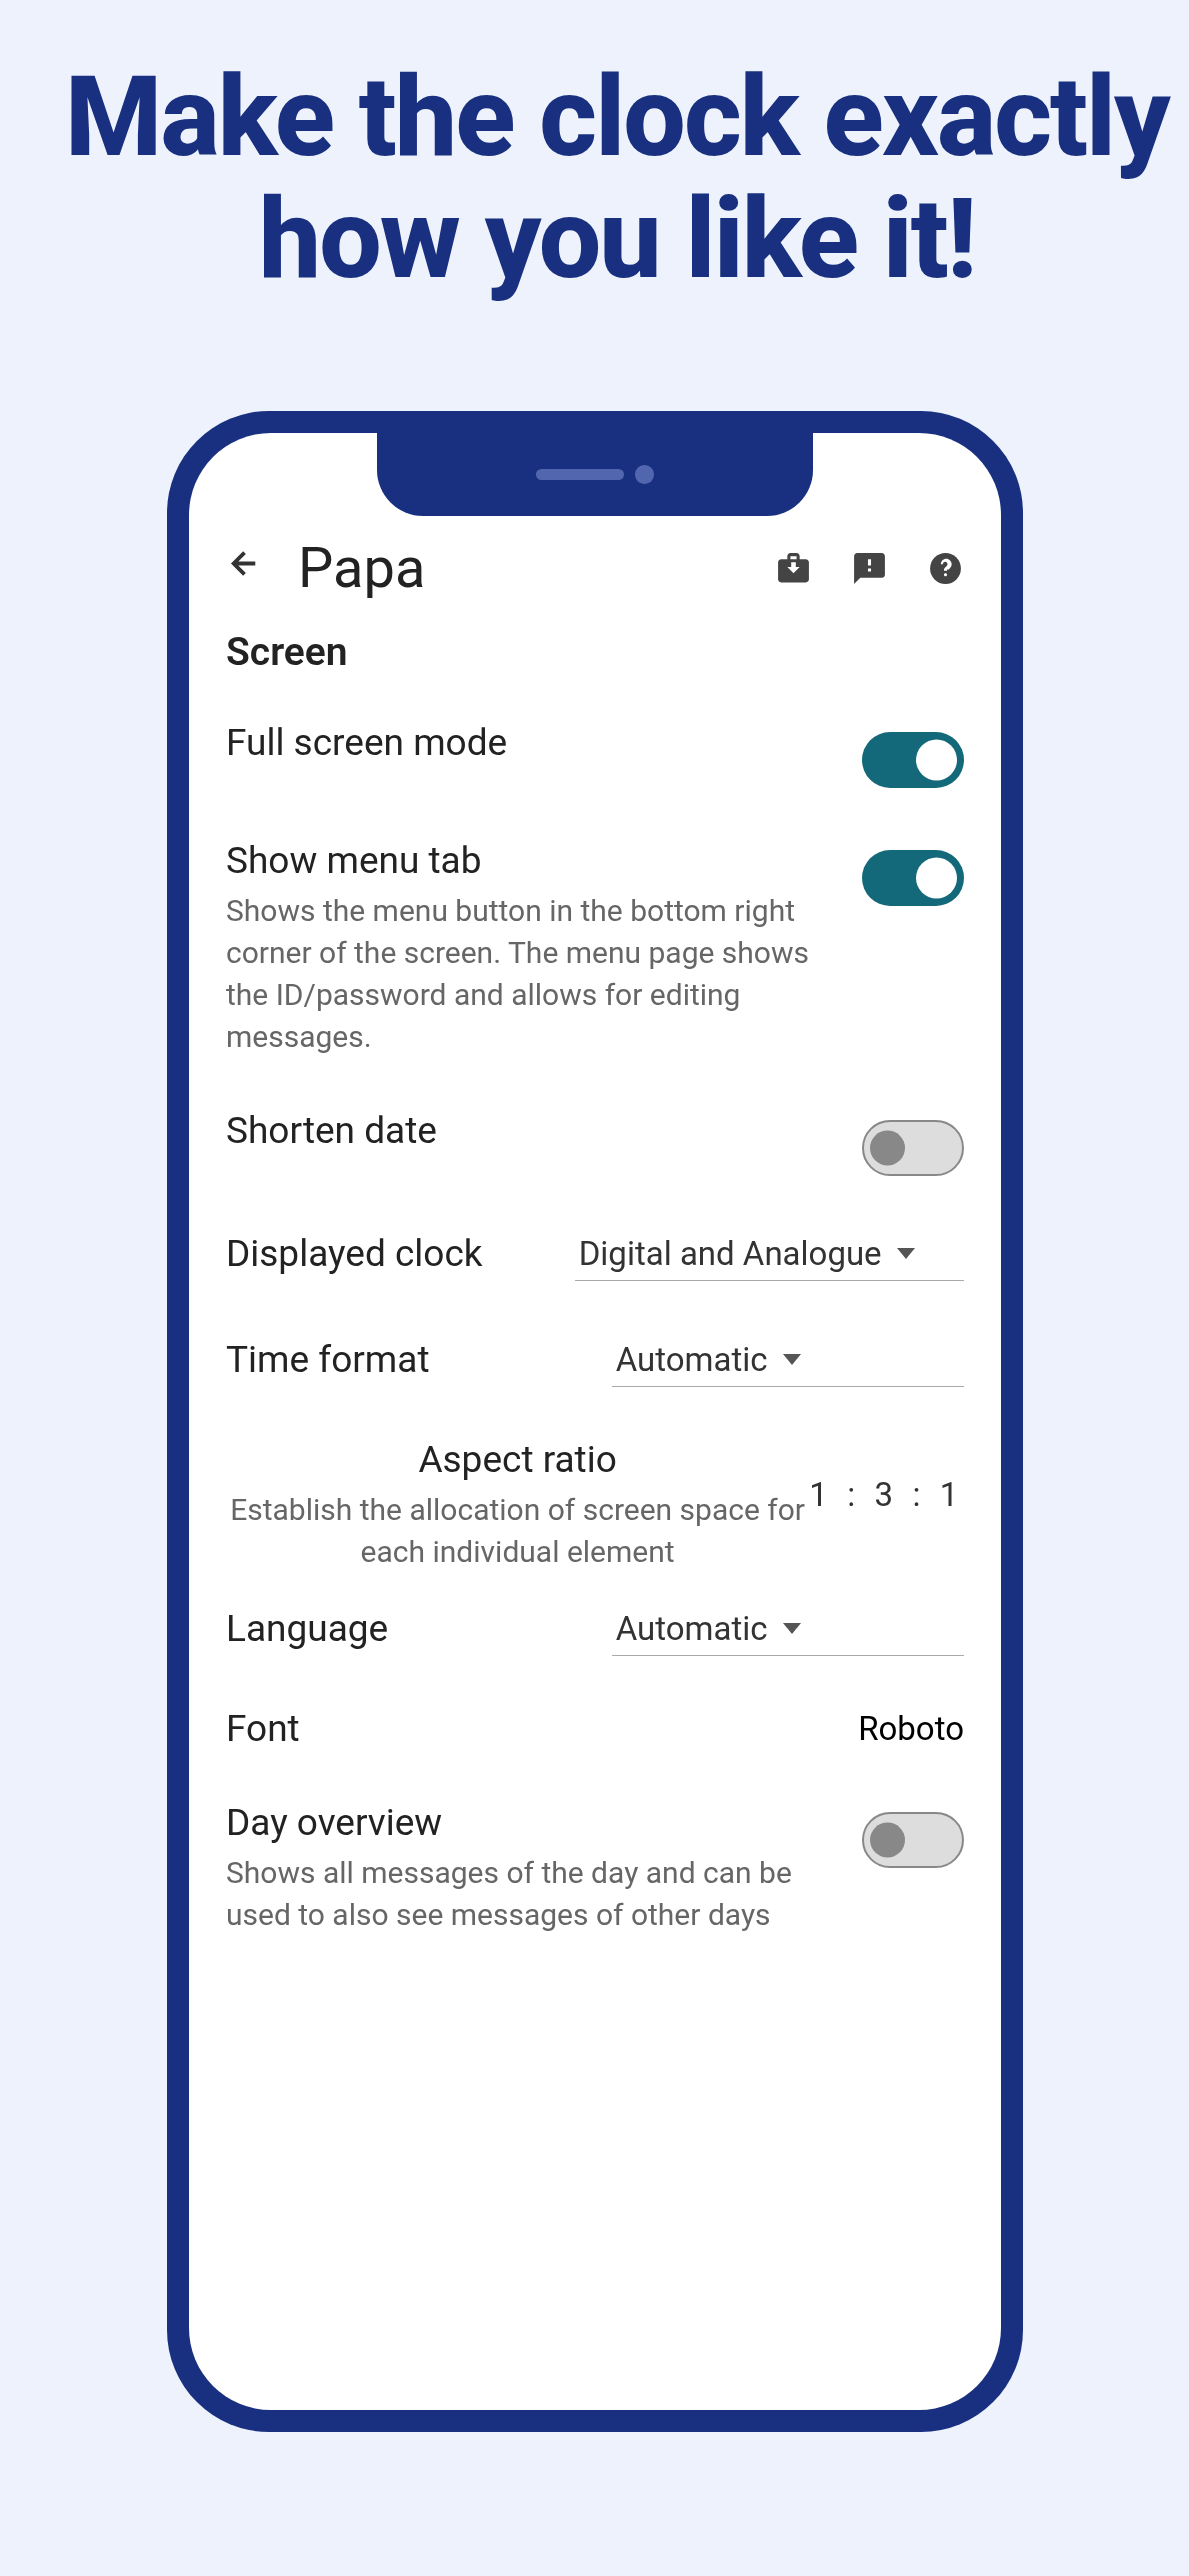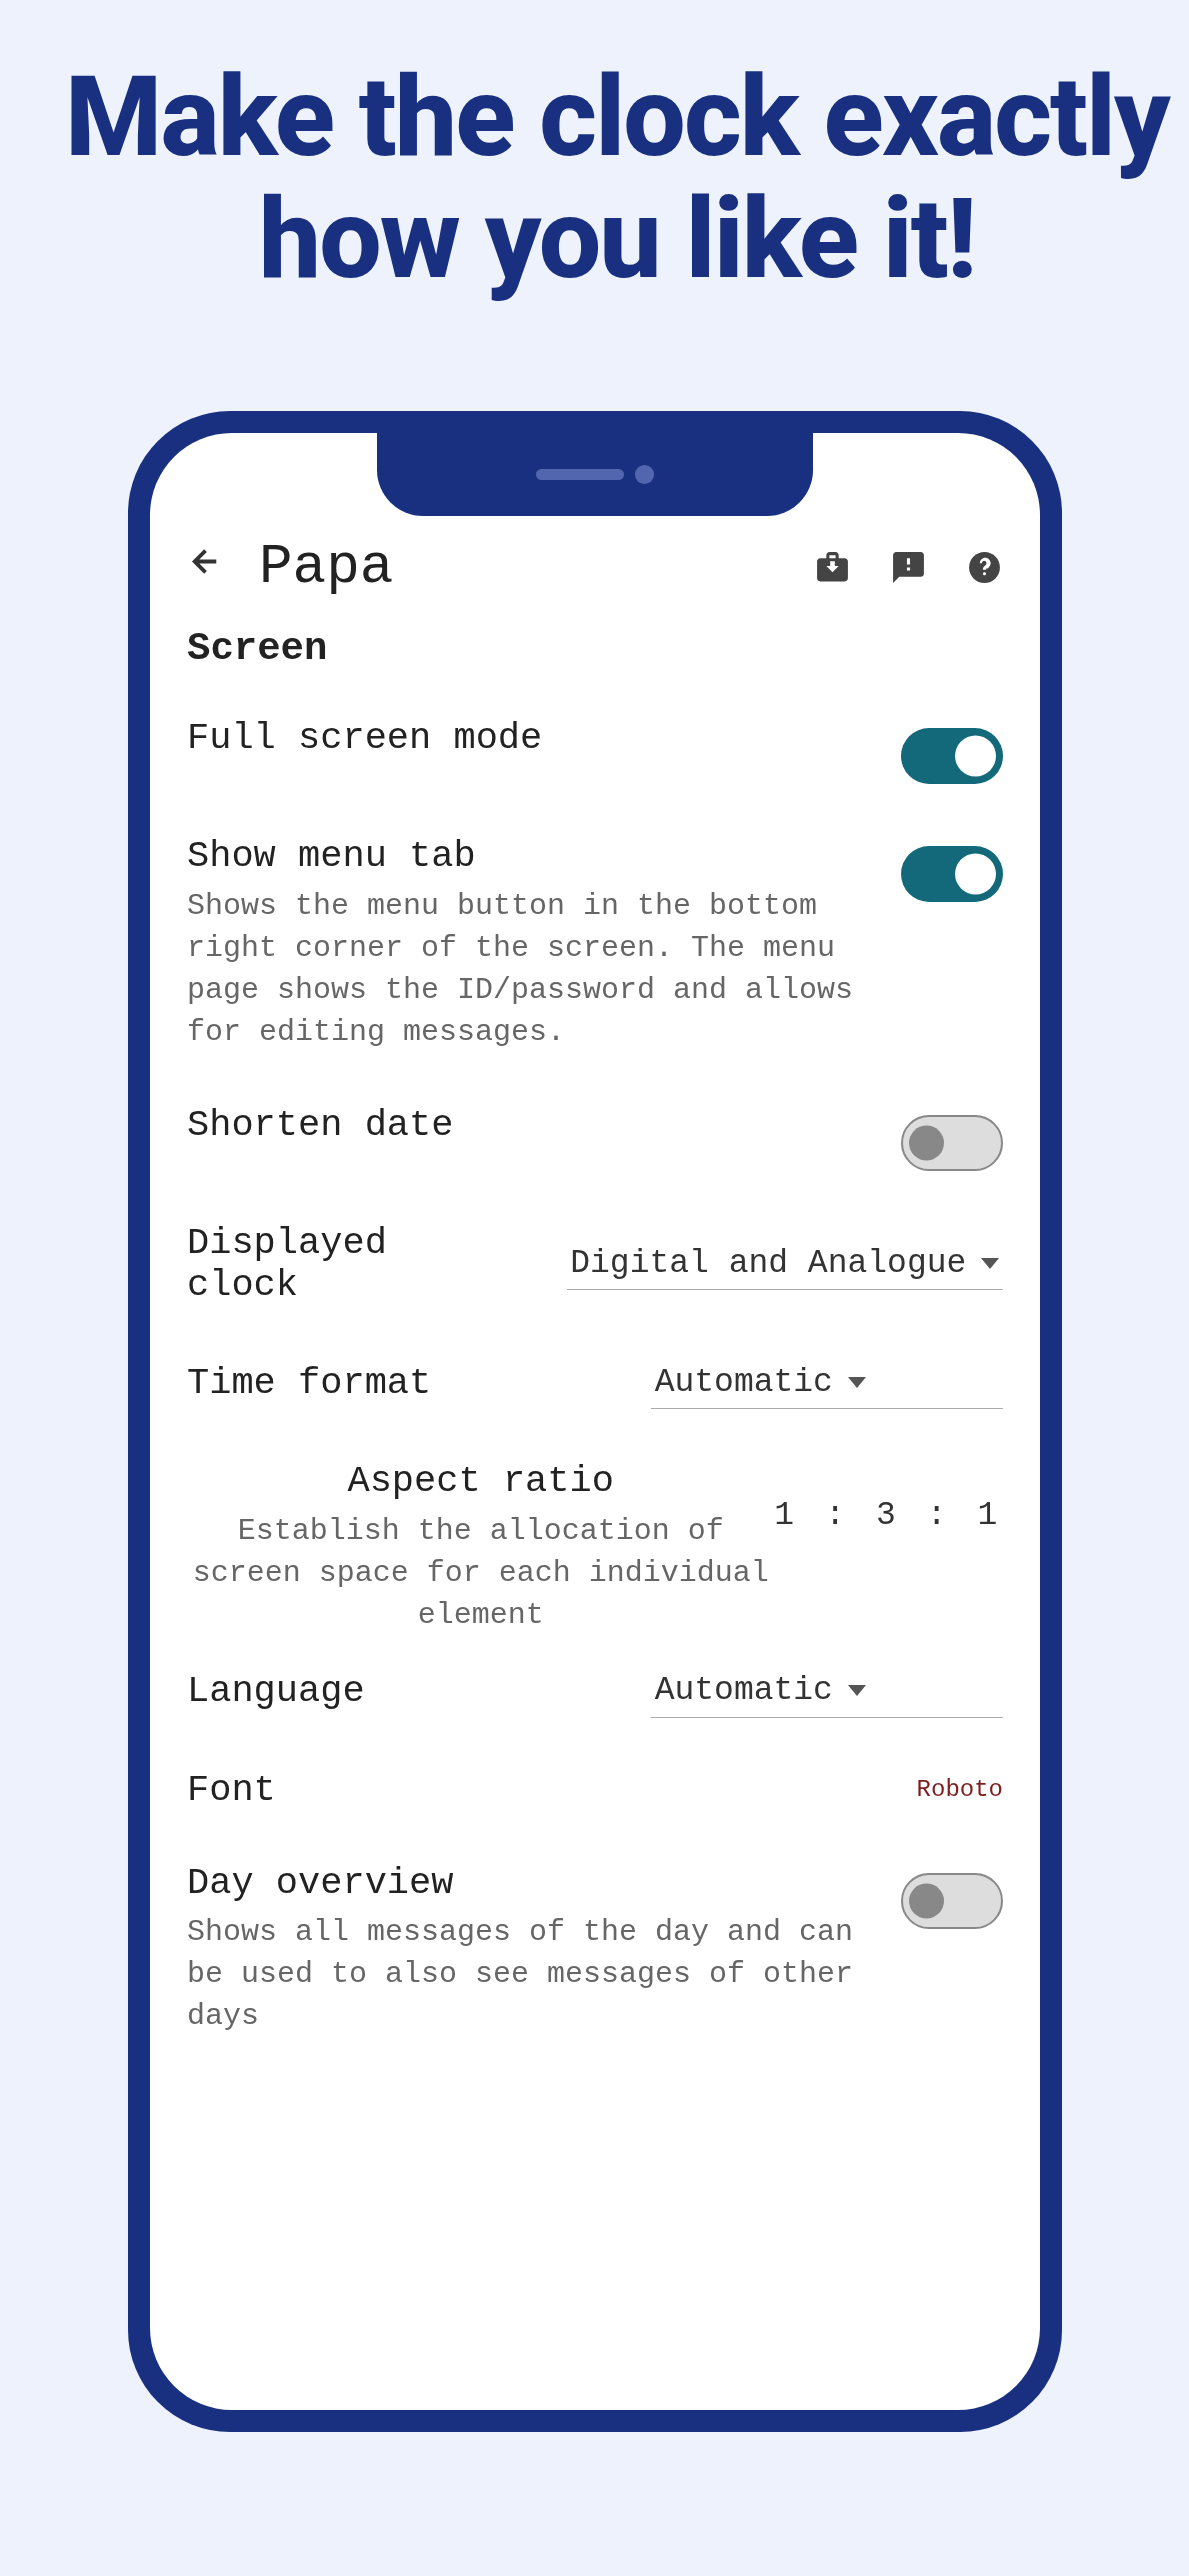--- a/index.html
+++ b/index.html
@@ -17,27 +17,26 @@
   font-size: 111px;
   font-weight: 800;
   text-align: center;
   line-height: 1.1;
   margin-top: 56px;
   letter-spacing: -1.9px;
   padding-left: 44px;
 }
 .phone-frame {
   margin-top: 111px;
-  width: 934px;
+  width: 856px;
   height: 2021px;
   background: #18307f;
   border-radius: 102px;
   padding: 22px;
   position: relative;
-  font-family: Liberation Mono, monospace;
 }
 .phone-screen {
   width: 100%;
   height: 100%;
   background: #fff;
   border-radius: 82px;
   overflow: hidden;
   position: relative;
 }
 .notch {
@@ -177,22 +176,22 @@
 }
 .select-value.wide { min-width: 389px; }
 .chevron-down {
   width: 0;
   height: 0;
   border-left: 9.3px solid transparent;
   border-right: 9.3px solid transparent;
   border-top: 11px solid #555;
 }
 .value-text {
-  font-size: 24px;
-  color: #7f1d1d;
+  font-size: 33px;
+  color: #000000;
 }
 .aspect-row {
   display: flex;
   justify-content: space-between;
   align-items: flex-start;
   margin-bottom: 29px;
   text-align: center;
 }
 .aspect-text { flex: 1; }
 .aspect-value {

